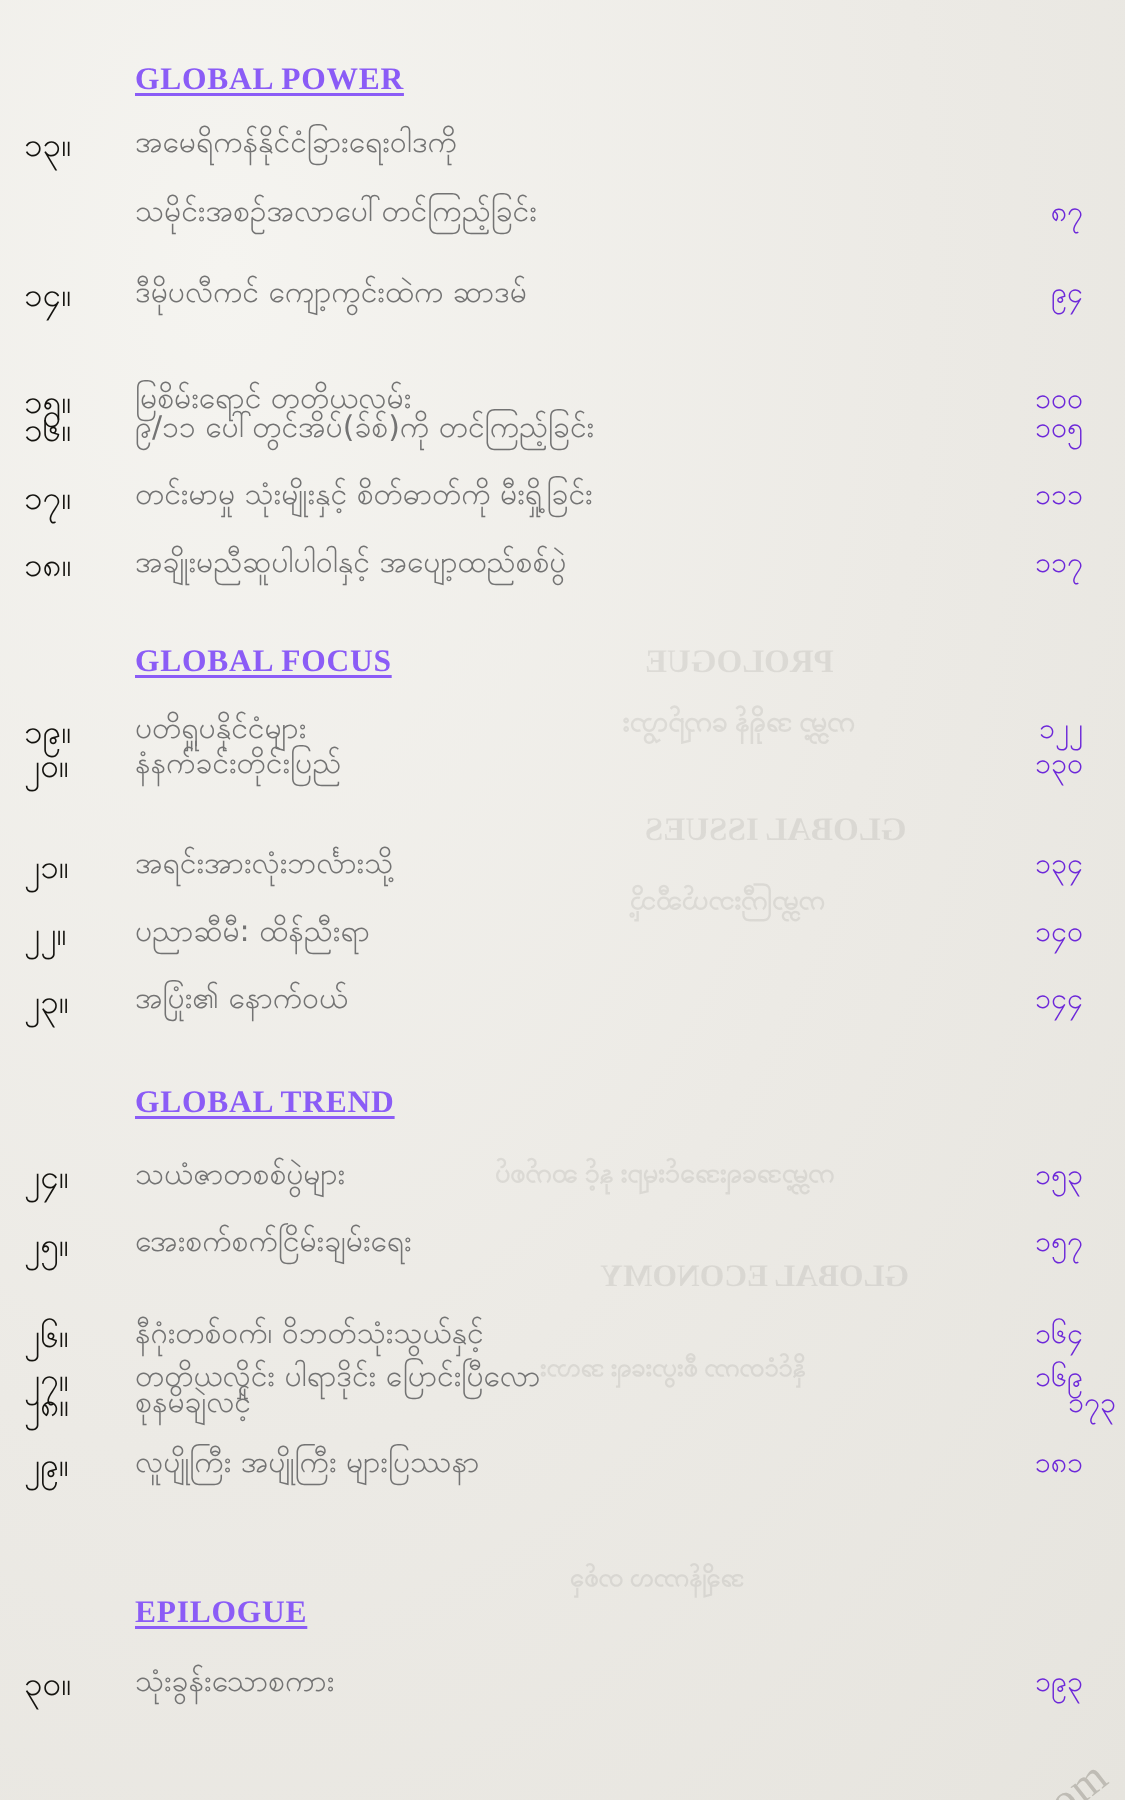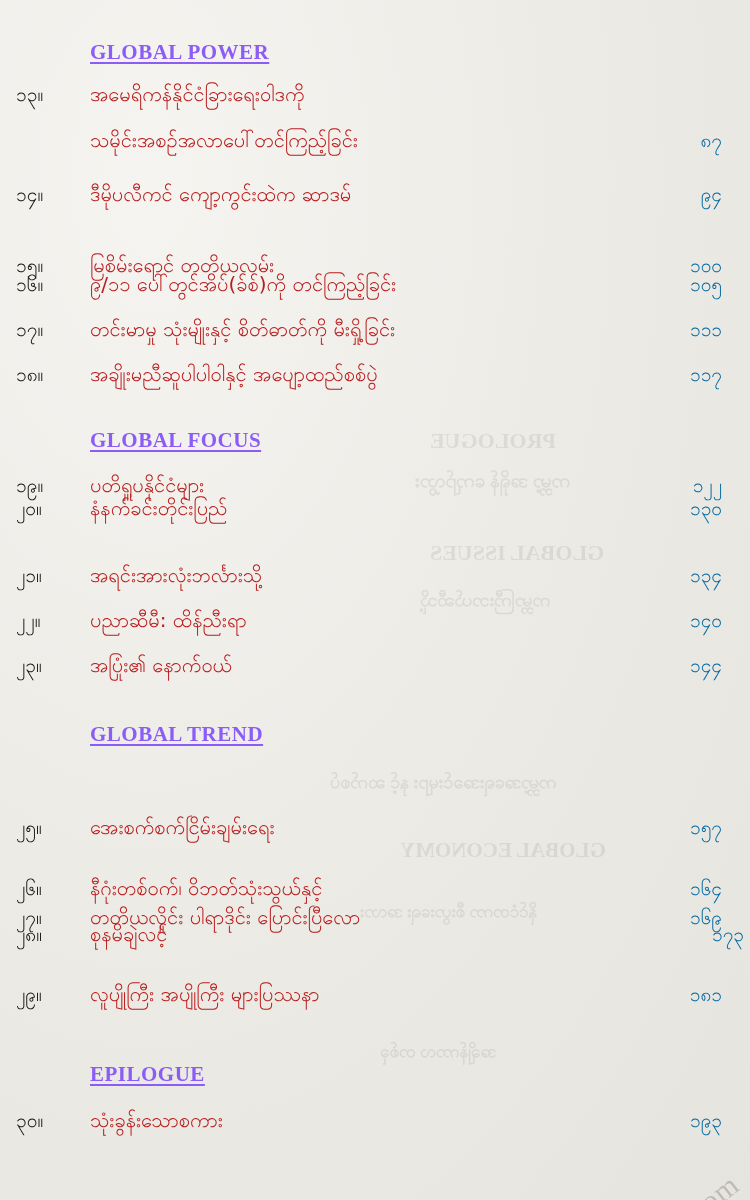--- a/index.html
+++ b/index.html
@@ -52,42 +52,42 @@
     position: absolute;
     left: 0;
     width: 750px;
     height: 42px;
   }
   .num {
     position: absolute;
     left: 16px;
     width: 66px;
     text-align: left;
-    font-size: 19px;
+    font-size: 22px;
     color: #14130f;
     font-family: "DejaVu Sans", sans-serif;
   }
   .title {
     position: absolute;
     left: 90px;
     font-size: 20px;
-    color: #b91c1c;
+    color: #737373;
     line-height: 1.25;
     font-family: "DejaVu Sans", sans-serif;
     white-space: nowrap;
   }
   .title.wrapline {
     white-space: normal;
     width: 560px;
   }
   .page {
     position: absolute;
     right: 28px;
     font-size: 19px;
-    color: #0369a1;
+    color: #6d28d9;
     font-family: "DejaVu Sans", sans-serif;
   }
   .watermark {
     position: absolute;
     right: 4px;
     bottom: 6px;
     font-family: "Liberation Serif", serif;
     font-size: 30px;
     color: #b9b6ae;
     transform: rotate(-38deg);
@@ -165,41 +165,46 @@
       <span class="num">၂၂။</span>
       <span class="title">ပညာဆီမီ: ထိန်ညီးရာ</span>
       <span class="page" style="top: 0px;">၁၄၀</span>
     </div>
     <div class="row" style="top: 653px;">
       <span class="num">၂၃။</span>
       <span class="title">အပြုံး၏ နောက်ဝယ်</span>
       <span class="page" style="top: 0px;">၁၄၄</span>
     </div>
     <div class="section-head" style="top: 722px; left: 90px;">GLOBAL TREND</div>
+    <div class="row" style="top: 770px;">
+      <span class="num">၂၄။</span>
+      <span class="title">သယံဇာတစစ်ပွဲများ</span>
+      <span class="page" style="top: 0px;">၁၅၃</span>
+    </div>
     <div class="row" style="top: 815px;">
       <span class="num">၂၅။</span>
       <span class="title">အေးစက်စက်ငြိမ်းချမ်းရေး</span>
       <span class="page" style="top: 0px;">၁၅၇</span>
     </div>
     <div class="row" style="top: 860px; margin-top: 16px;">
       <span class="num">၂၆။</span>
       <span class="title">နီဂုံးတစ်ဝက်၊ ဝိဘတ်သုံးသွယ်နှင့်</span>
       <span class="page" style="top: 0px;">၁၆၄</span>
     </div>
     <div class="row" style="top: 905px;">
       <span class="num">၂၇။</span>
       <span class="title">တတိယလှိုင်း ပါရာဒိုင်း ပြောင်းပြီလော</span>
       <span class="page" style="top: 0px;">၁၆၉</span>
     </div>
     <div class="row" style="top: 922px; padding-left: 22px;">
       <span class="num">၂၈။</span>
       <span class="title">စုနမိချဲလင့်</span>
       <span class="page" style="top: 0px;">၁၇၃</span>
     </div>
-    <div class="row" style="top: 982px;">
+    <div class="row" style="top: 962px;">
       <span class="num">၂၉။</span>
       <span class="title">လူပျိုကြီး အပျိုကြီး များပြဿနာ</span>
       <span class="page" style="top: 0px;">၁၈၁</span>
     </div>
     <div class="section-head" style="top: 1062px; left: 90px;">EPILOGUE</div>
     <div class="row" style="top: 1108px;">
       <span class="num">၃၀။</span>
       <span class="title">သုံးခွန်းသောစကား</span>
       <span class="page" style="top: 0px;">၁၉၃</span>
     </div>

